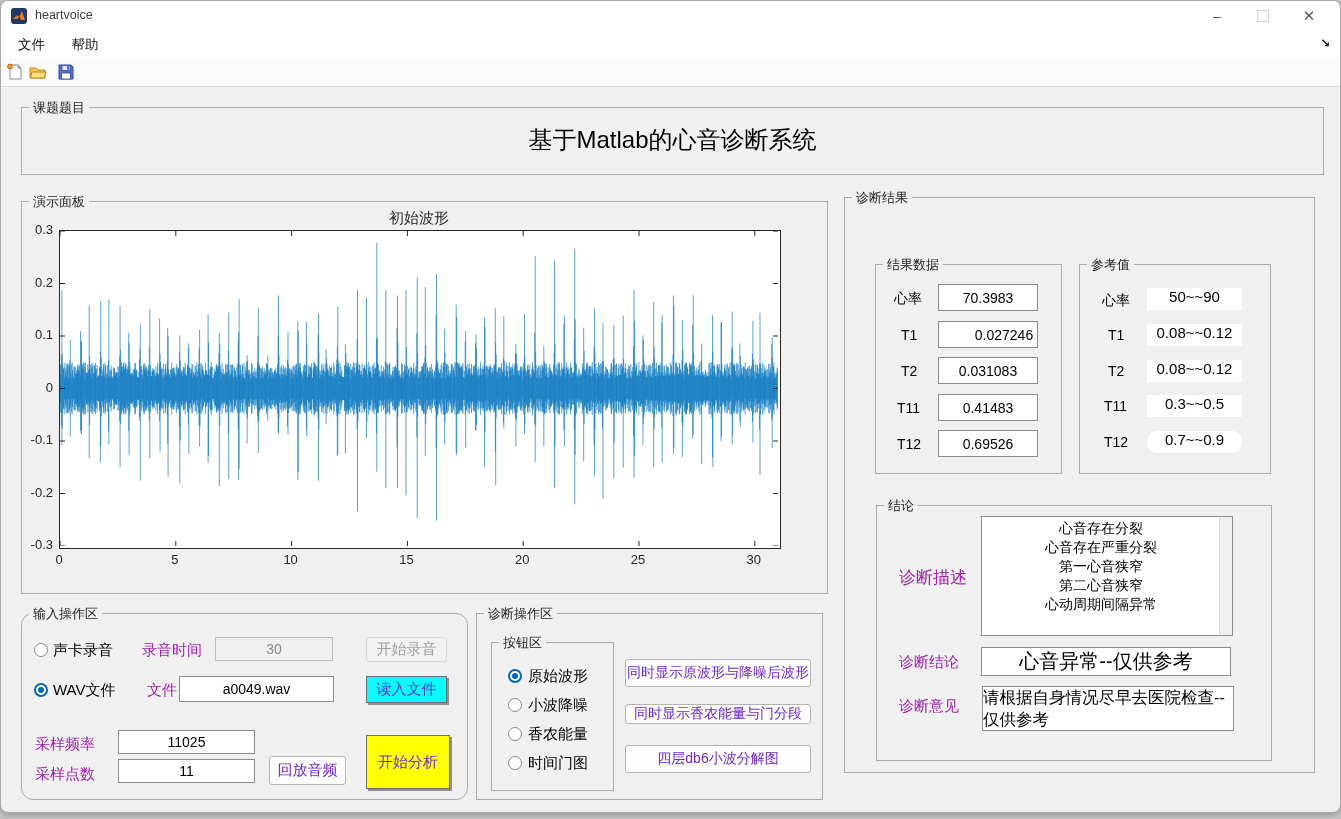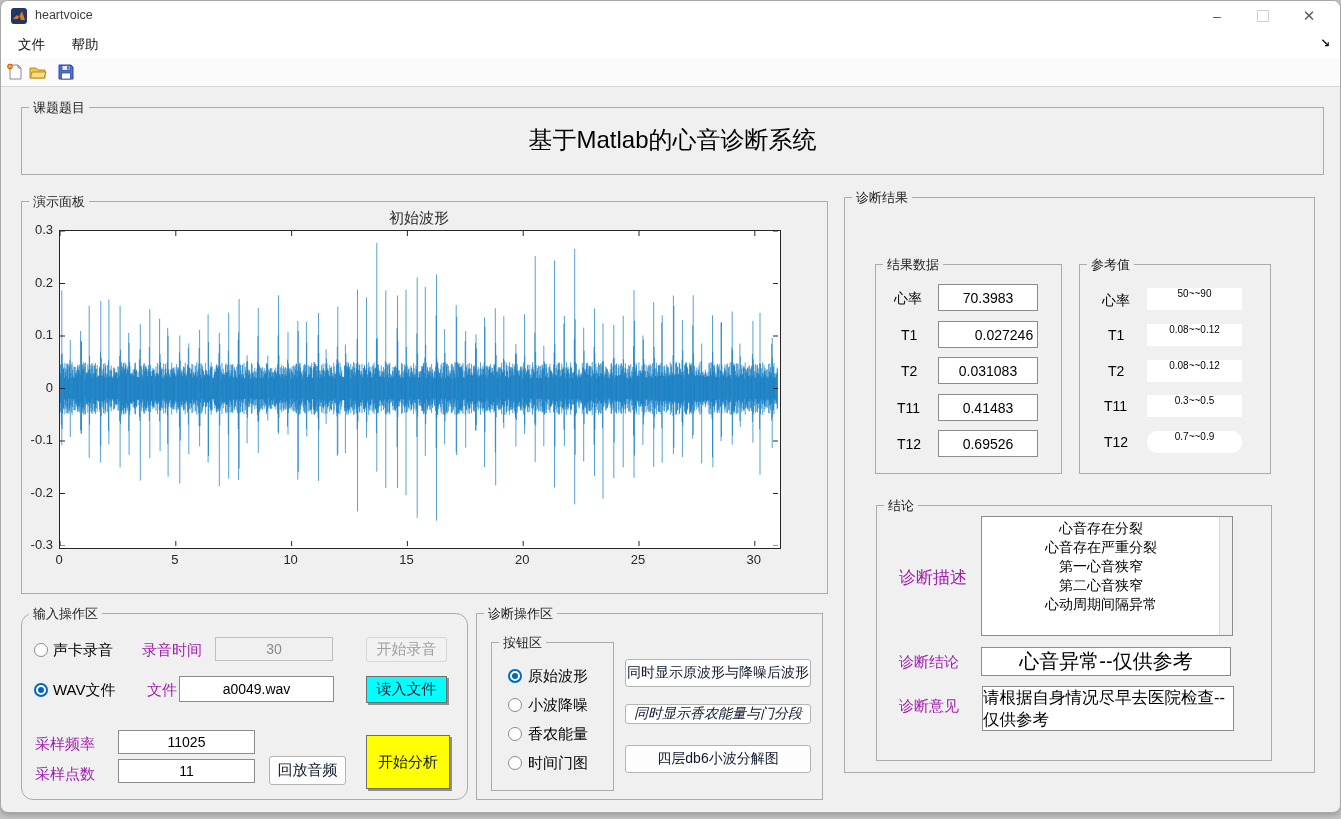--- a/index.html
+++ b/index.html
@@ -31,31 +31,31 @@
   #axes{position:absolute;left:37px;top:28px;width:720px;height:317px;background:#ffffff;border:1px solid #262626;}
   #axes svg{position:absolute;left:0;top:0;}
   .xtick{position:absolute;width:40px;text-align:center;font-size:13px;color:#262626;}
   .ytick{position:absolute;width:36px;text-align:right;font-size:13px;color:#262626;}
   
   .lbl{position:absolute;font-size:15px;color:#a21caf;white-space:nowrap;}
   .edit{position:absolute;background:#fff;border:1px solid #8c8c8c;text-align:center;font-size:14px;color:#000;
         font-family:"Liberation Sans","DejaVu Sans",sans-serif;padding:0;box-sizing:border-box;}
   .edit.disabled{background:#f0f0f0;border-color:#bdbdbd;color:#8a8a8a;}
   .btn{position:absolute;background:#fdfdfd;border:1px solid #b4b4b4;border-radius:3px;text-align:center;
-       font-size:15px;color:#0f172a;box-sizing:border-box;display:flex;align-items:center;justify-content:center;cursor:default;}
+       font-size:15px;color:#6d28d9;box-sizing:border-box;display:flex;align-items:center;justify-content:center;cursor:default;}
   .btn.disabled{color:#9f9f9f;background:#f2f2f2;border-color:#cfd8dc;}
   .btn.cyan{background:#00ffff;border:1px solid #6e6e6e;border-radius:0;box-shadow:2px 2px 0 #8f8f8f;}
   .btn.yellow{background:#ffff00;border:1px solid #6e6e6e;border-radius:0;box-shadow:2px 2px 0 #8f8f8f;font-size:15px;}
   .radio{position:absolute;width:14px;height:14px;border-radius:50%;background:#fff;border:1px solid #8a8a8a;box-sizing:border-box;}
   .radio.sel{border:2px solid #0067c0;}
   .radio.sel::after{content:'';position:absolute;left:2px;top:2px;right:2px;bottom:2px;border-radius:50%;background:#0067c0;}
   .rlabel{position:absolute;font-size:15px;color:#000;white-space:nowrap;}
   
   .rowlbl{position:absolute;font-size:14px;color:#000;white-space:nowrap;}
-  .refbox{position:absolute;background:#fff;text-align:center;font-size:10px;color:#000;}
+  .refbox{position:absolute;background:#fff;text-align:center;font-size:15px;color:#000;}
   #listbox{position:absolute;left:104px;top:10px;width:252px;height:120px;background:#fff;border:1px solid #8c8c8c;box-sizing:border-box;}
   #listbox .items{position:absolute;left:0;top:2px;right:12px;text-align:center;font-size:14px;line-height:19px;color:#000;}
   #listbox .sb{position:absolute;right:0;top:0;width:12px;height:100%;background:#f0f0f0;border-left:1px solid #d9d9d9;}
   .cbox{position:absolute;background:#fff;border:1px solid #8c8c8c;box-sizing:border-box;display:flex;align-items:center;justify-content:center;color:#000;}
 </style>
 </head>
 <body>
 
 <div id="stage">
 <div id="win">
@@ -152,21 +152,21 @@
       <span class="radio sel" style="left:16px;top:26px;"></span>
       <span class="rlabel" style="left:36px;top:24px;">原始波形</span>
       <span class="radio" style="left:16px;top:55px;"></span>
       <span class="rlabel" style="left:36px;top:53px;">小波降噪</span>
       <span class="radio" style="left:16px;top:84px;"></span>
       <span class="rlabel" style="left:36px;top:82px;">香农能量</span>
       <span class="radio" style="left:16px;top:113px;"></span>
       <span class="rlabel" style="left:36px;top:111px;">时间门图</span>
     </div>
     <div class="btn" style="left:148px;top:45px;width:186px;height:28px;font-size:14px;">同时显示原波形与降噪后波形</div>
-    <div class="btn" style="left:148px;top:90px;width:186px;height:20px;font-size:14px;font-style:italic;">同时显示香农能量与门分段</div>
+    <div class="btn" style="left:148px;top:90px;width:186px;height:20px;font-size:14px;">同时显示香农能量与门分段</div>
     <div class="btn" style="left:148px;top:131px;width:186px;height:28px;font-size:14px;">四层db6小波分解图</div>
   </div>
 
   <div class="panel" style="left:843px;top:196px;width:469px;height:574px;">
     <span class="plabel">诊断结果</span>
 
     <div class="panel" style="left:30px;top:66px;width:185px;height:208px;">
       <span class="plabel">结果数据</span>
       <span class="rowlbl" style="left:18px;top:25px;">心率</span>
       <input class="edit" style="left: 62px; top: 19px; width: 100px; height: 27px;" value="70.3983">

